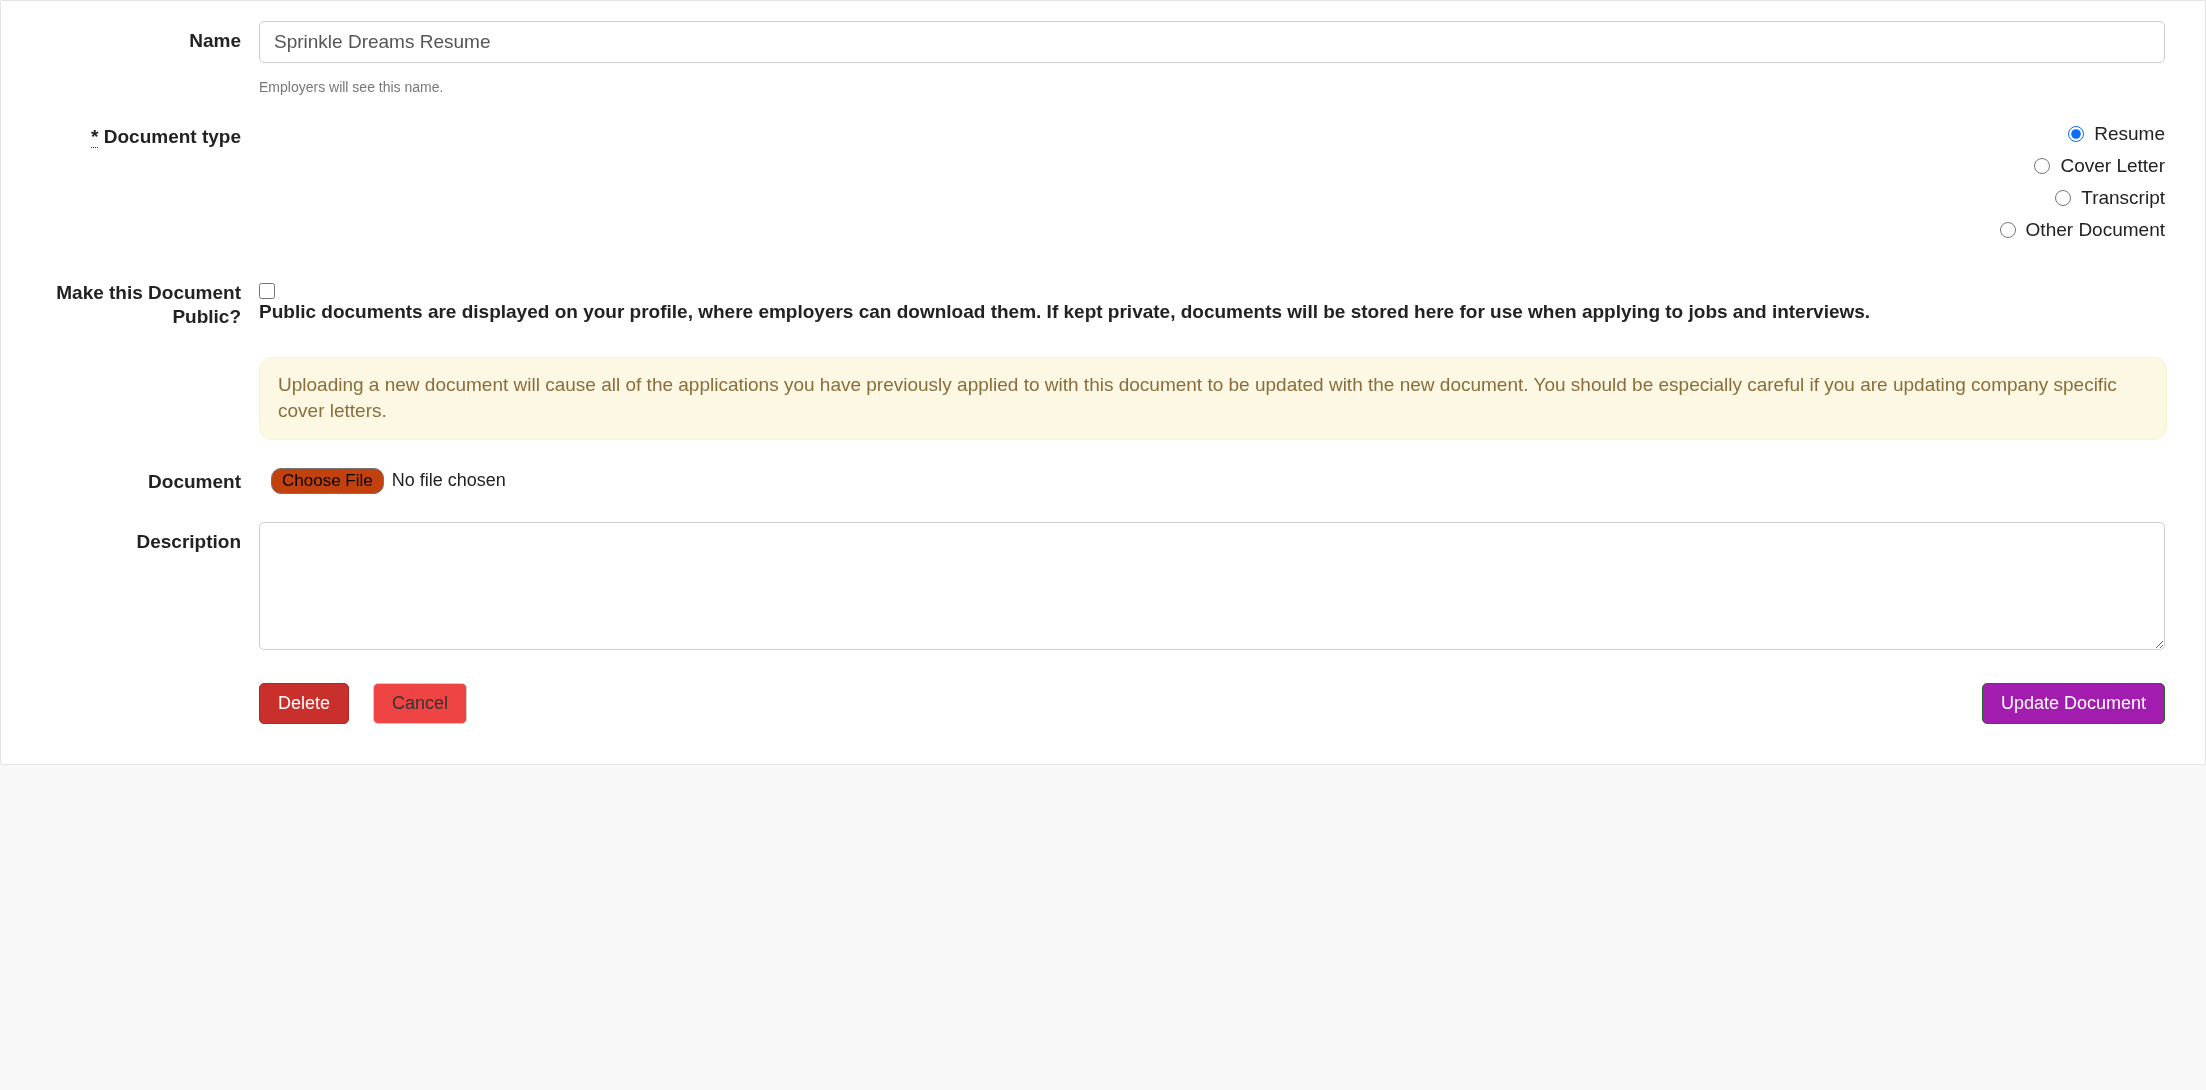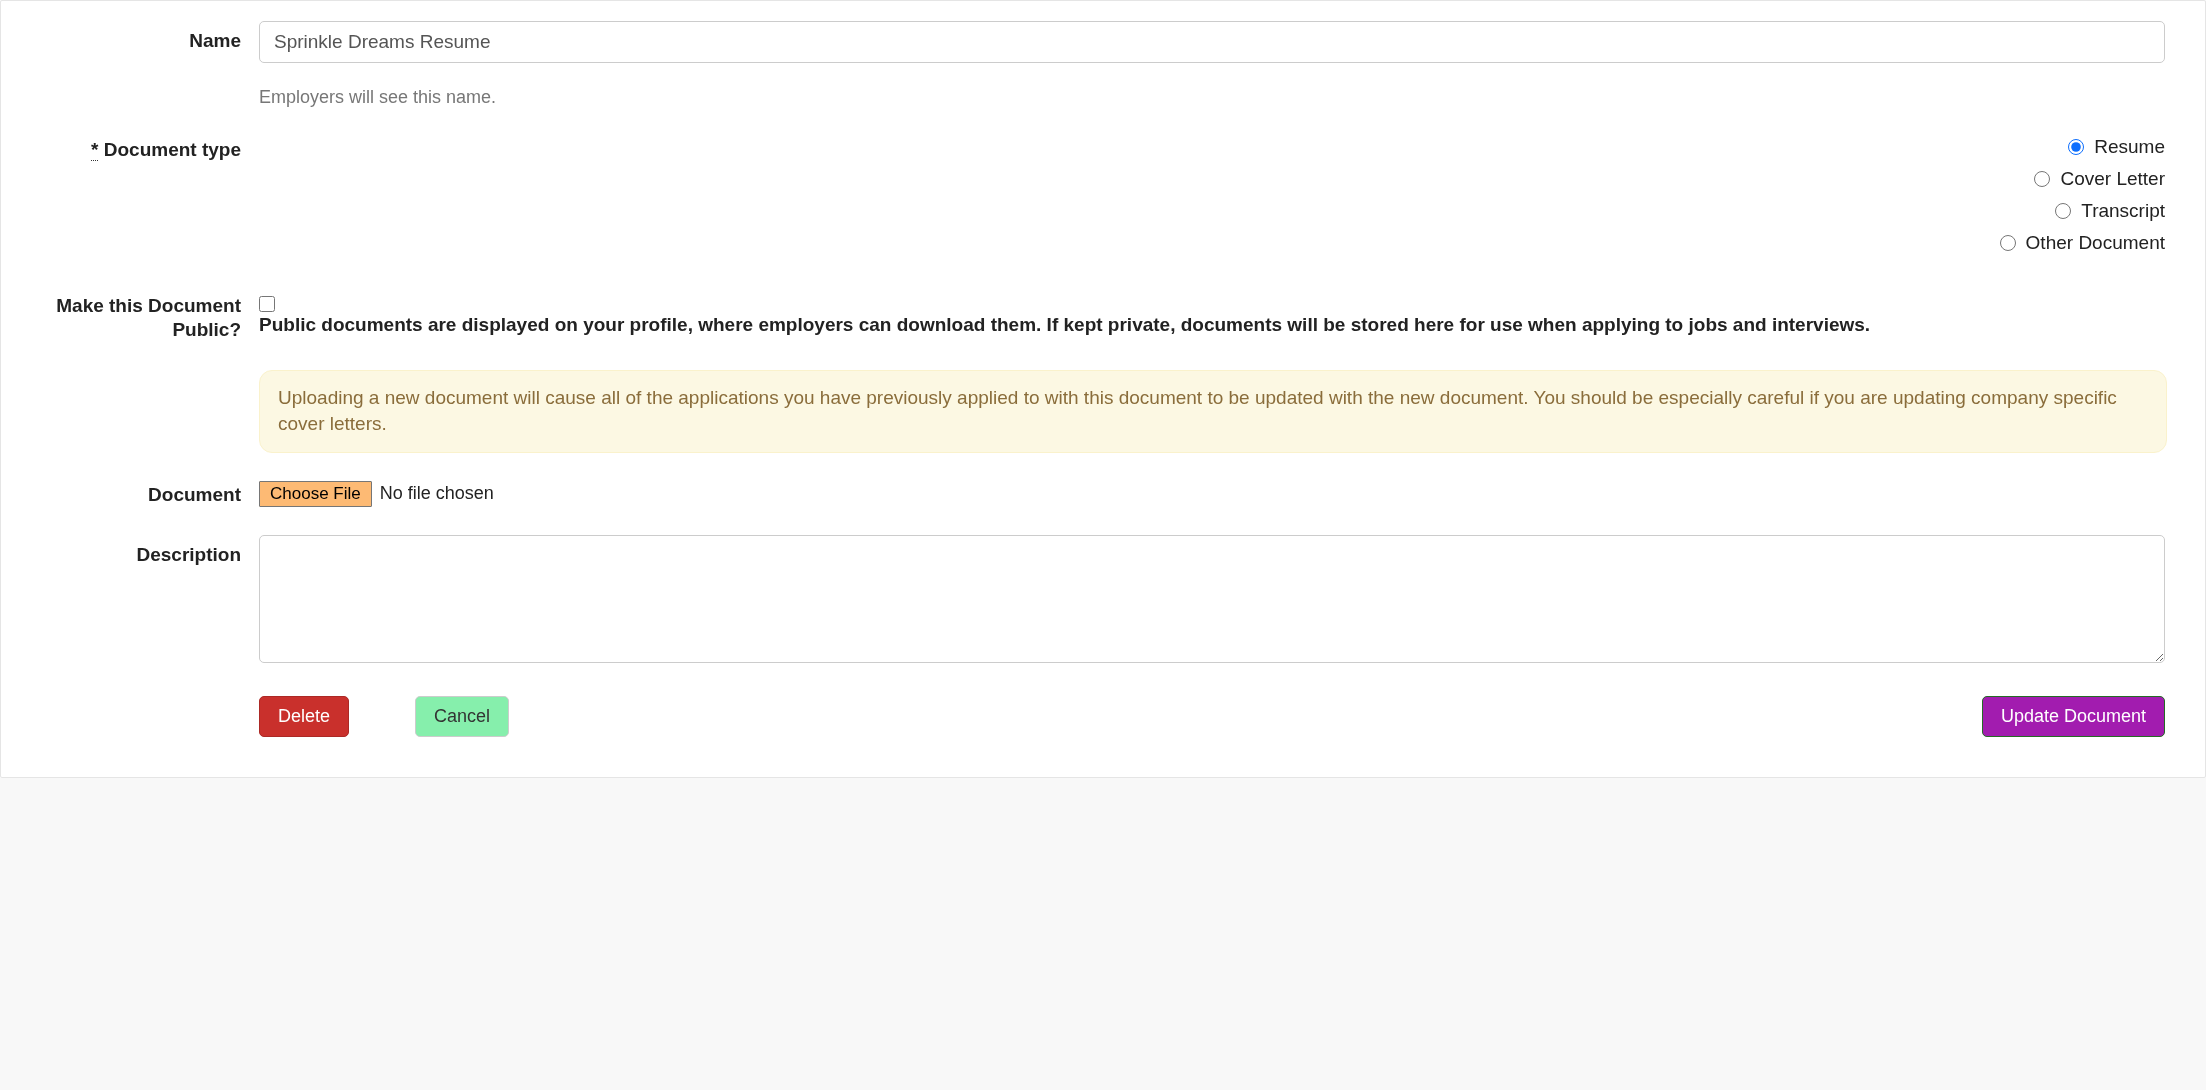--- a/index.html
+++ b/index.html
@@ -48,22 +48,22 @@
       height: 42px;
       padding: 8px 14px;
       border: 1px solid #ccc;
       border-radius: 5px;
       font-size: 19px;
       color: #555;
       background: #fff;
     }
     .help-text {
       color: #777;
-      font-size: 18px;
-      margin-top: 24px;
+      font-size: 14px;
+      margin-top: 16px;
     }
     .dotted-required {
       border-bottom: 1px dotted #333;
     }
     .radio-option {
       display: flex;
       align-items: center;
       margin-bottom: 10px;
       justify-content: flex-end;
     }
@@ -102,27 +102,28 @@
       padding: 14px 18px;
       color: #8a6d3b;
       line-height: 1.4;
     }
     .file-chooser {
       display: inline-flex;
       align-items: center;
       gap: 8px;
     }
     .choose-file-btn {
-      background: #fdba74;
+      background: #c2410c;
       border: 1px solid #767676;
-      border-radius: 1px;
+      border-radius: 10px;
       padding: 2px 10px;
       font-size: 17px;
       cursor: pointer;
       font-family: Arial, sans-serif;
+      margin-left: 12px;
     }
     .file-status {
       color: #222;
       font-size: 18px;
     }
     .textarea-input {
       width: 100%;
       height: 128px;
       padding: 8px 12px;
       border: 1px solid #ccc;
@@ -149,24 +150,23 @@
       cursor: pointer;
       border: 1px solid transparent;
       font-family: inherit;
     }
     .btn-delete {
       background: #c9302c;
       color: #fff;
       border-color: #ac2925;
     }
     .btn-cancel {
-      background: #86efac;
+      background: #ef4444;
       color: #333;
       border: 1px solid #ccc;
-      margin-left: 42px;
     }
     .btn-primary {
       background: #a21caf;
       color: #fff;
       border-color: #256a25;
     }
   </style>
 </head>
 <body>
 

